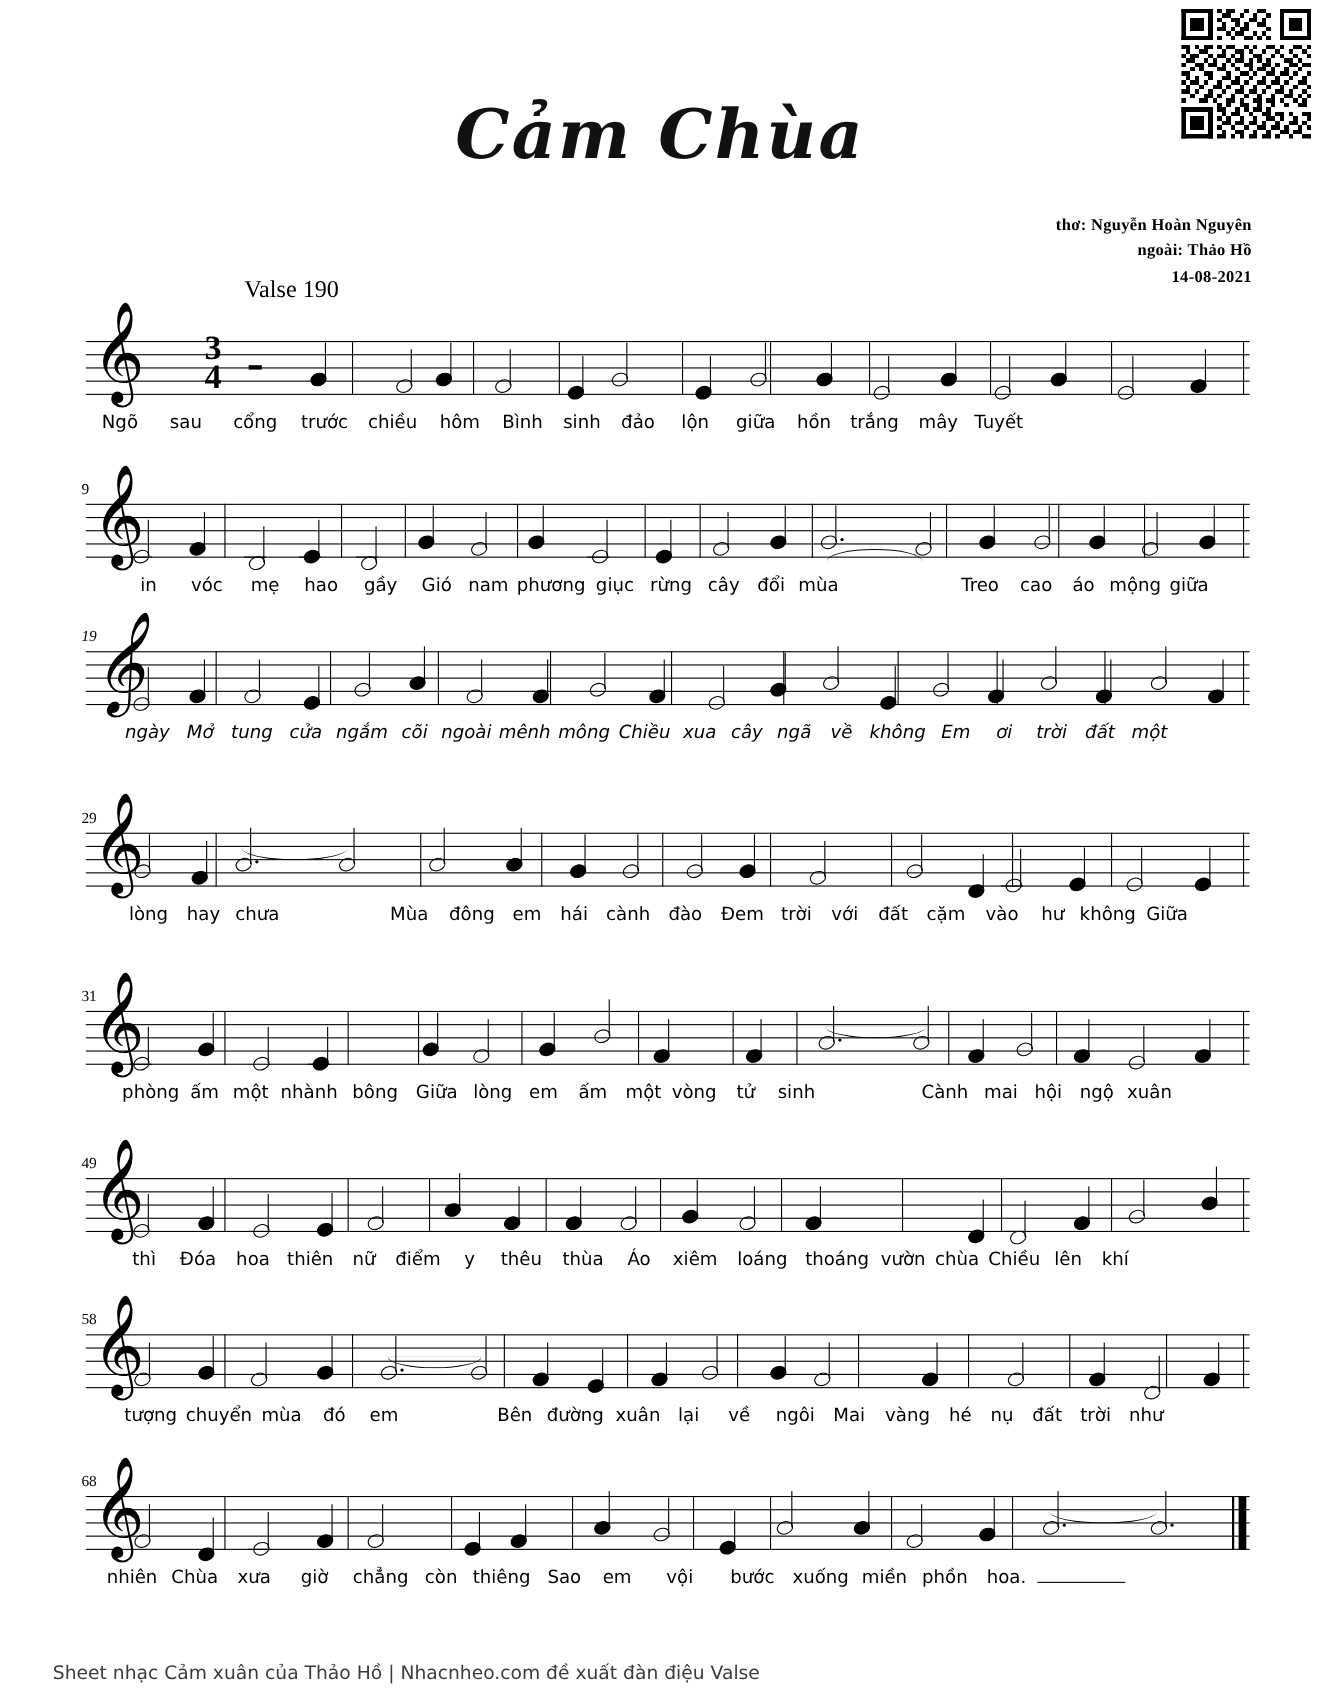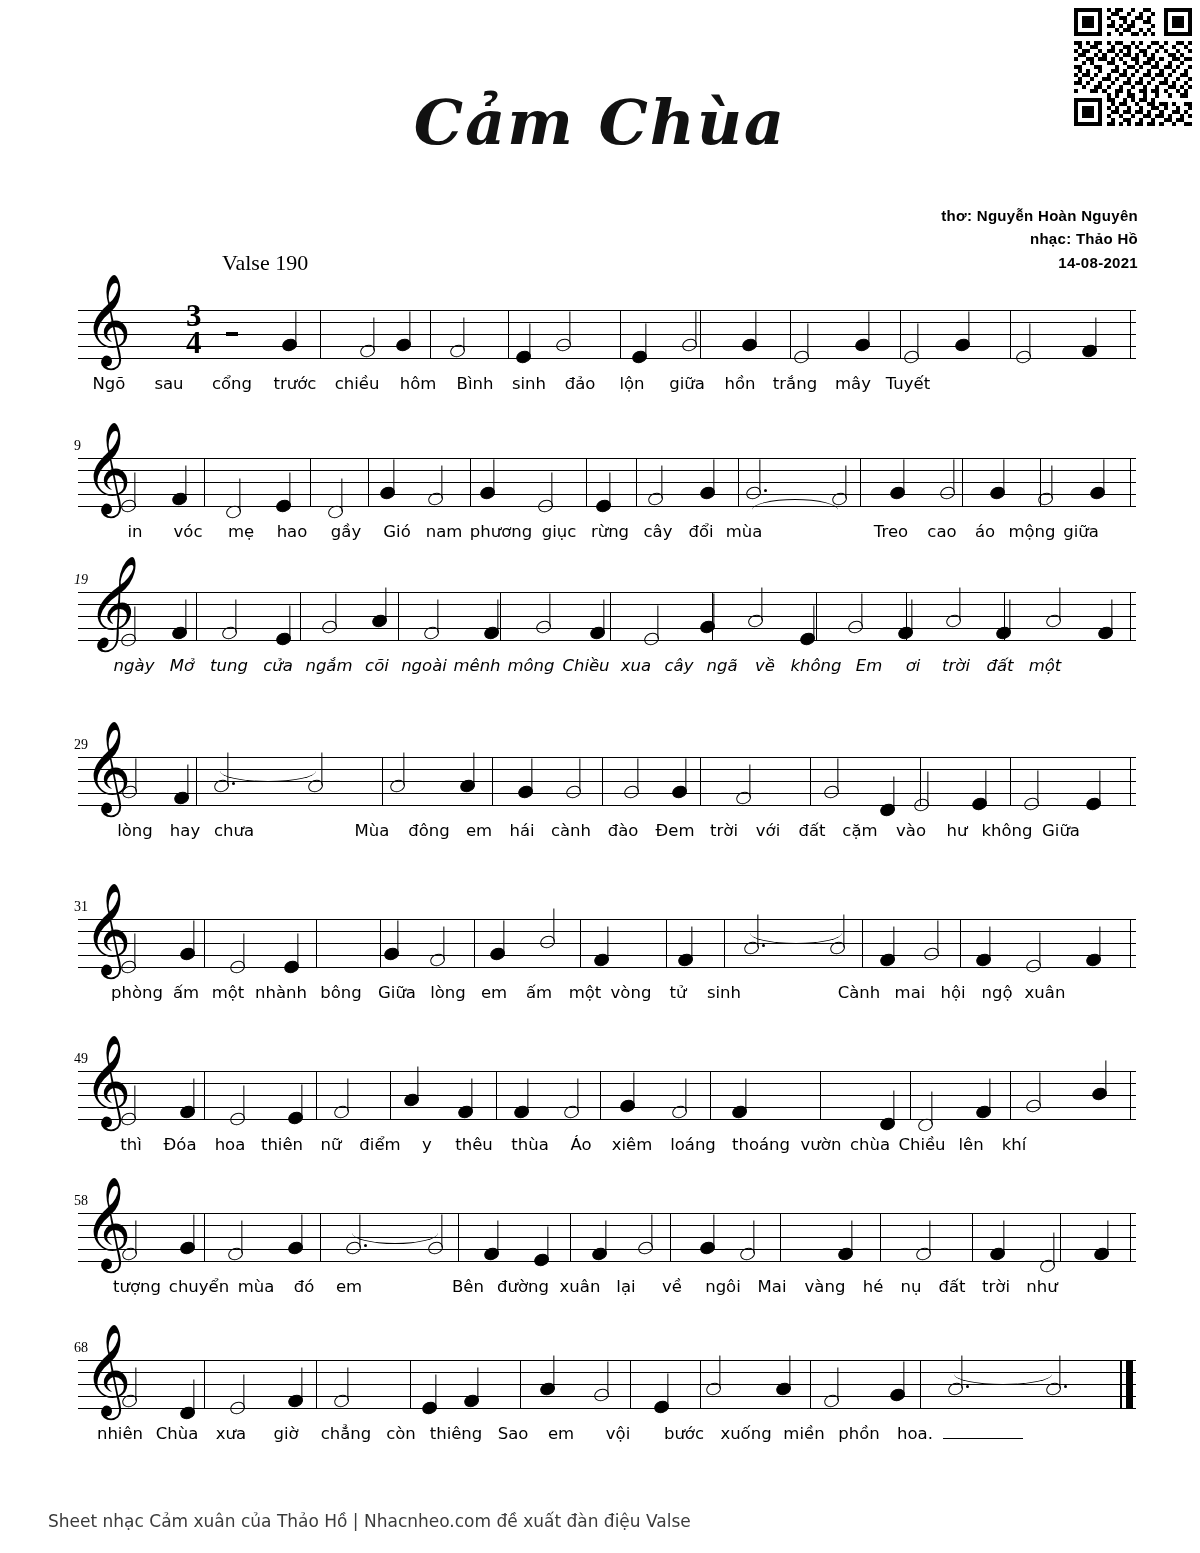--- a/index.html
+++ b/index.html
@@ -36,24 +36,24 @@
     font-style: italic;
     font-weight: bold;
     font-size: 62px;
     letter-spacing: 2px;
     color: #111;
   }
 
   
   .credits {
     position: absolute;
-    top: 204px;
+    top: 194px;
     right: 62px;
     text-align: right;
-    font-family: Liberation Sans, sans-serif;
+    font-family: Liberation Serif, serif;
     font-weight: bold;
     font-size: 15px;
     line-height: 1.55;
     letter-spacing: 0.3px;
   }
 
   
   .tempo {
     position: absolute;
     top: 250px;
@@ -450,21 +450,21 @@
       <rect x="24" y="28" width="1" height="1"></rect>
         <rect x="27" y="28" width="2" height="1"></rect>
     </g>
   </svg>
 </div>
 
 <div class="title">Cảm Chùa</div>
 
 <div class="credits">
   <div>thơ: Nguyễn Hoàn Nguyên</div>
-  <div>nhạc: Thảo Hồ</div>
+  <div>ngoài: Thảo Hồ</div>
   <div>14-08-2021</div>
 </div>
 
 <div class="tempo">Valse 190</div>
 
 <div class="system" style="top:286px;">
   <div class="staff-wrap">
     <div class="staff-lines">
         <i></i>
         <i></i>

